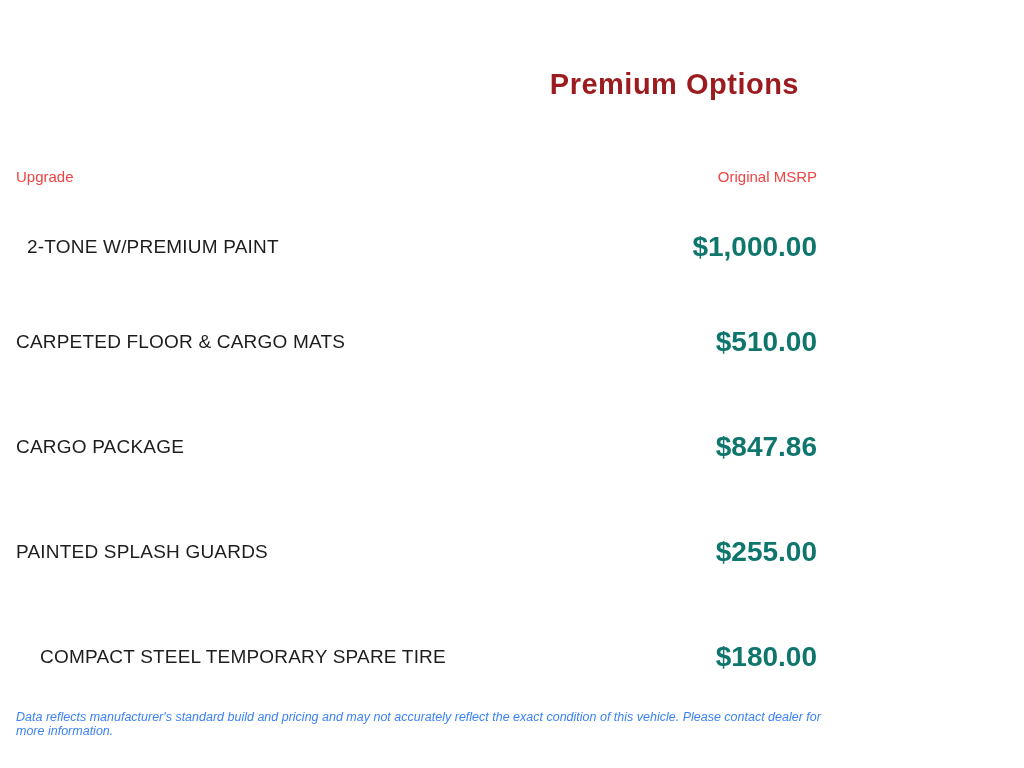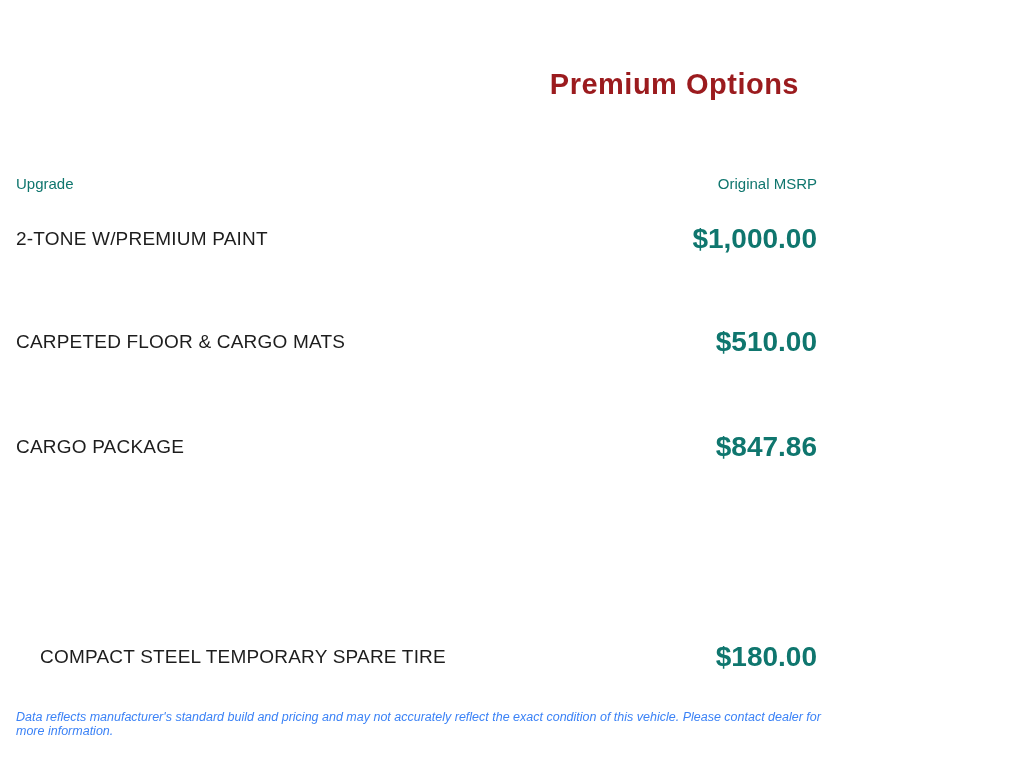--- a/index.html
+++ b/index.html
@@ -20,39 +20,39 @@
     top: 49px;
     right: 51px;
     font-size: 29px;
     font-weight: 700;
     letter-spacing: 0.5px;
     color: #9b1b1e;
     white-space: nowrap;
   }
   .table-header {
     position: absolute;
-    top: 175px;
+    top: 168px;
     left: 16px;
     right: 33px;
     display: flex;
     justify-content: space-between;
     align-items: baseline;
     font-size: 15px;
-    color: #0f766e;
+    color: #ef4444;
   }
   .option-row {
     position: absolute;
     left: 16px;
     right: 33px;
     height: 30px;
     display: flex;
     justify-content: space-between;
     align-items: center;
   }
-  .option-row.r0 { top: 224px; }
+  .option-row.r0 { top: 232px; margin-left: 11px; }
   .option-row.r1 { top: 327px; gap: 12px; }
   .option-row.r2 { top: 432px; }
   .option-row.r3 { top: 537px; }
   .option-row.r4 { top: 642px; margin-left: 24px; }
   .option-label {
     font-size: 19px;
     color: #1d1d1d;
     letter-spacing: 0.2px;
     white-space: nowrap;
   }
@@ -92,20 +92,24 @@
   <div class="option-row r1">
     <span class="option-label">CARPETED FLOOR &amp; CARGO MATS</span>
     <span class="option-price">$510.00</span>
   </div>
 
   <div class="option-row r2">
     <span class="option-label">CARGO PACKAGE</span>
     <span class="option-price">$847.86</span>
   </div>
 
+  <div class="option-row r3">
+    <span class="option-label">PAINTED SPLASH GUARDS</span>
+    <span class="option-price">$255.00</span>
+  </div>
 
   <div class="option-row r4">
     <span class="option-label">COMPACT STEEL TEMPORARY SPARE TIRE</span>
     <span class="option-price">$180.00</span>
   </div>
 
   <div class="disclaimer">Data reflects manufacturer's standard build and pricing and may not accurately reflect the exact condition of this vehicle. Please contact dealer for more information.</div>
 
 </div>
 

